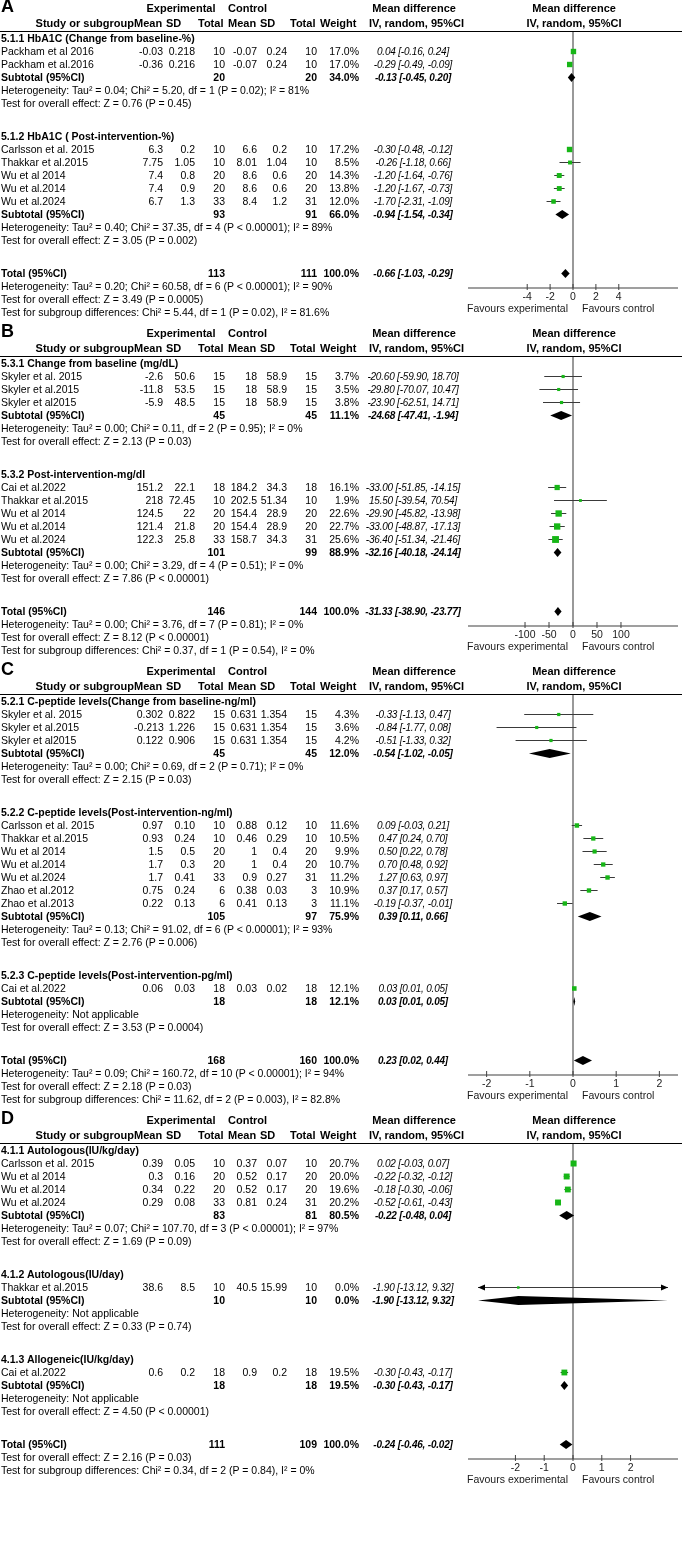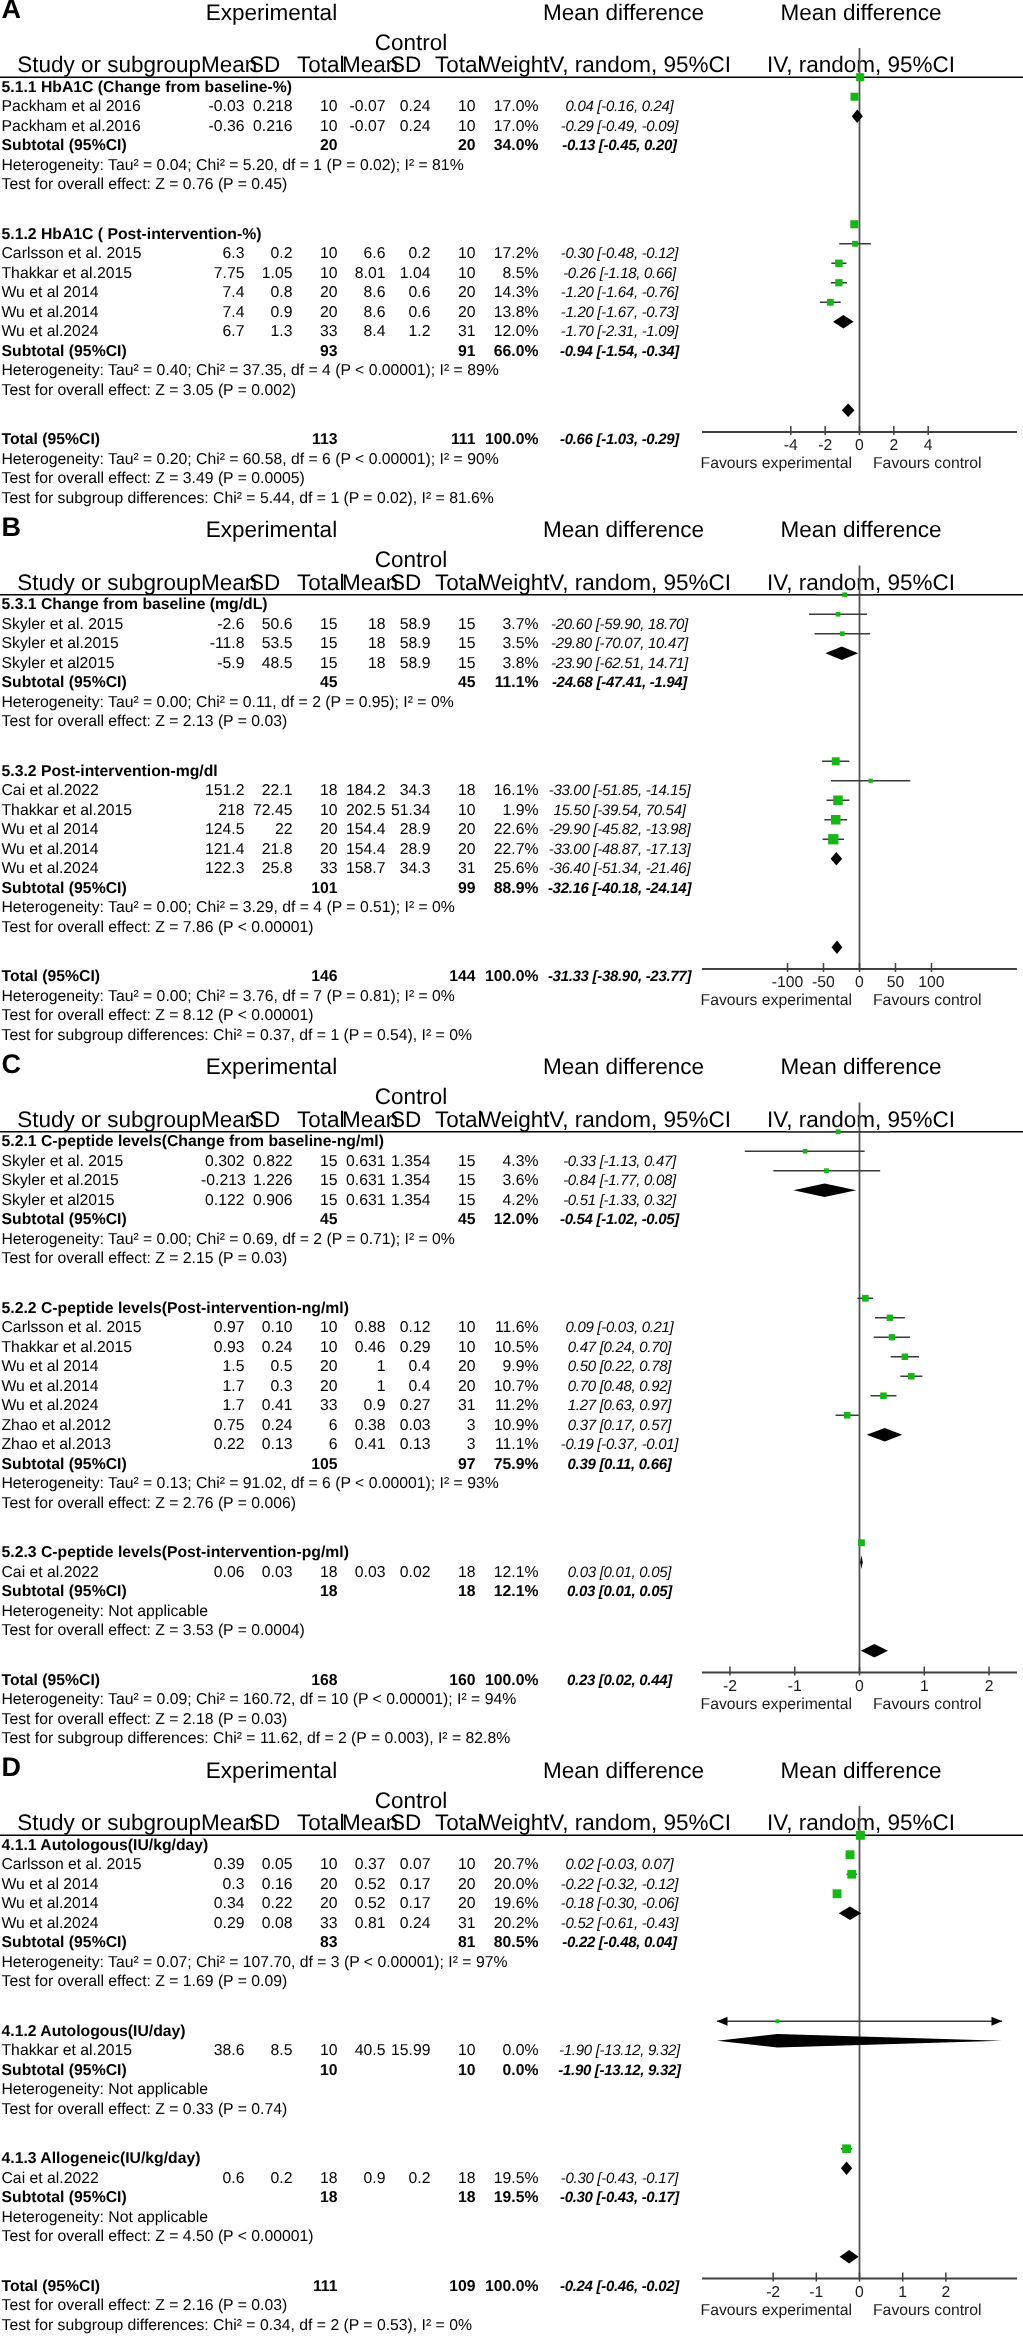--- a/index.html
+++ b/index.html
@@ -1,22 +1,22 @@
 <!DOCTYPE html>
 <html><head>
 <meta charset="utf-8">
 <style>
   html,body{margin:0;padding:0;background:#fff;}
   body{width:682px;font-family:"Liberation Sans",sans-serif;color:#000;}
   .panel{position:relative;width:682px;margin:0 0 6px 0;}
   .grid{display:grid;grid-template-columns:134px 32px 32px 30px 32px 30px 30px 42px 104px 216px;}
   .phead{border-bottom:1.5px solid #000;position:relative;padding-top:1px;}
-  .hcell{font-size:15px;font-weight:normal;line-height:15px;white-space:nowrap;}
+  .hcell{font-size:11px;font-weight:bold;line-height:15px;white-space:nowrap;}
   .hc-exp{grid-column:2 / span 3;text-align:center;}
-  .hc-ctl{grid-column:5 / span 3;text-align:center;margin-top:20px;}
+  .hc-ctl{grid-column:5 / span 3;}
   .hc-md1{grid-column:9;text-align:center;}
   .hc-md2{grid-column:10;text-align:center;}
   .hc-study{grid-column:1;text-align:right;}
   .hnum{text-align:left;padding-right:3px;}
   .hc-iv{text-align:right;padding-right:2px;}
   .hc-iv2{grid-column:10;text-align:center;}
   .pletter{position:absolute;left:1px;top:-3px;font-size:18px;font-weight:bold;line-height:18px;}
   .row{min-height:13px;}
   .c{font-size:10.5px;line-height:13px;white-space:nowrap;overflow:visible;}
   .num{text-align:right;padding-right:3px;}
@@ -896,21 +896,21 @@
         <div class="c num"></div>
         <div class="c num b">109</div>
         <div class="c num b">100.0%</div>
         <div class="c ci b">-0.24 [-0.46, -0.02]</div>
         <div class="c"></div>
       </div>
       <div class="grid row">
         <div class="c span9 study">Test for overall effect: Z = 2.16 (P = 0.03)</div>
       </div>
       <div class="grid row">
-        <div class="c span9 study">Test for subgroup differences: Chi² = 0.34, df = 2 (P = 0.53), I² = 0%</div>
+        <div class="c span9 study">Test for subgroup differences: Chi² = 0.34, df = 2 (P = 0.84), I² = 0%</div>
       </div>
       <svg width="682" height="378" class="overlay">
         <line x1="573" y1="32" x2="573" y2="347" stroke="#555555" stroke-width="1.2"></line>
         <line x1="468" y1="347" x2="678" y2="347" stroke="#404040" stroke-width="1.2"></line>
         <line x1="515.4242424242424" y1="343" x2="515.4242424242424" y2="349" stroke="#404040" stroke-width="1"></line>
         <text x="515.4242424242424" y="359" text-anchor="middle" font-size="10.5" fill="#1a1a1a">-2</text>
         <line x1="544.2121212121212" y1="343" x2="544.2121212121212" y2="349" stroke="#404040" stroke-width="1"></line>
         <text x="544.2121212121212" y="359" text-anchor="middle" font-size="10.5" fill="#1a1a1a">-1</text>
         <line x1="573" y1="343" x2="573" y2="349" stroke="#404040" stroke-width="1"></line>
         <text x="573" y="359" text-anchor="middle" font-size="10.5" fill="#1a1a1a">0</text>

